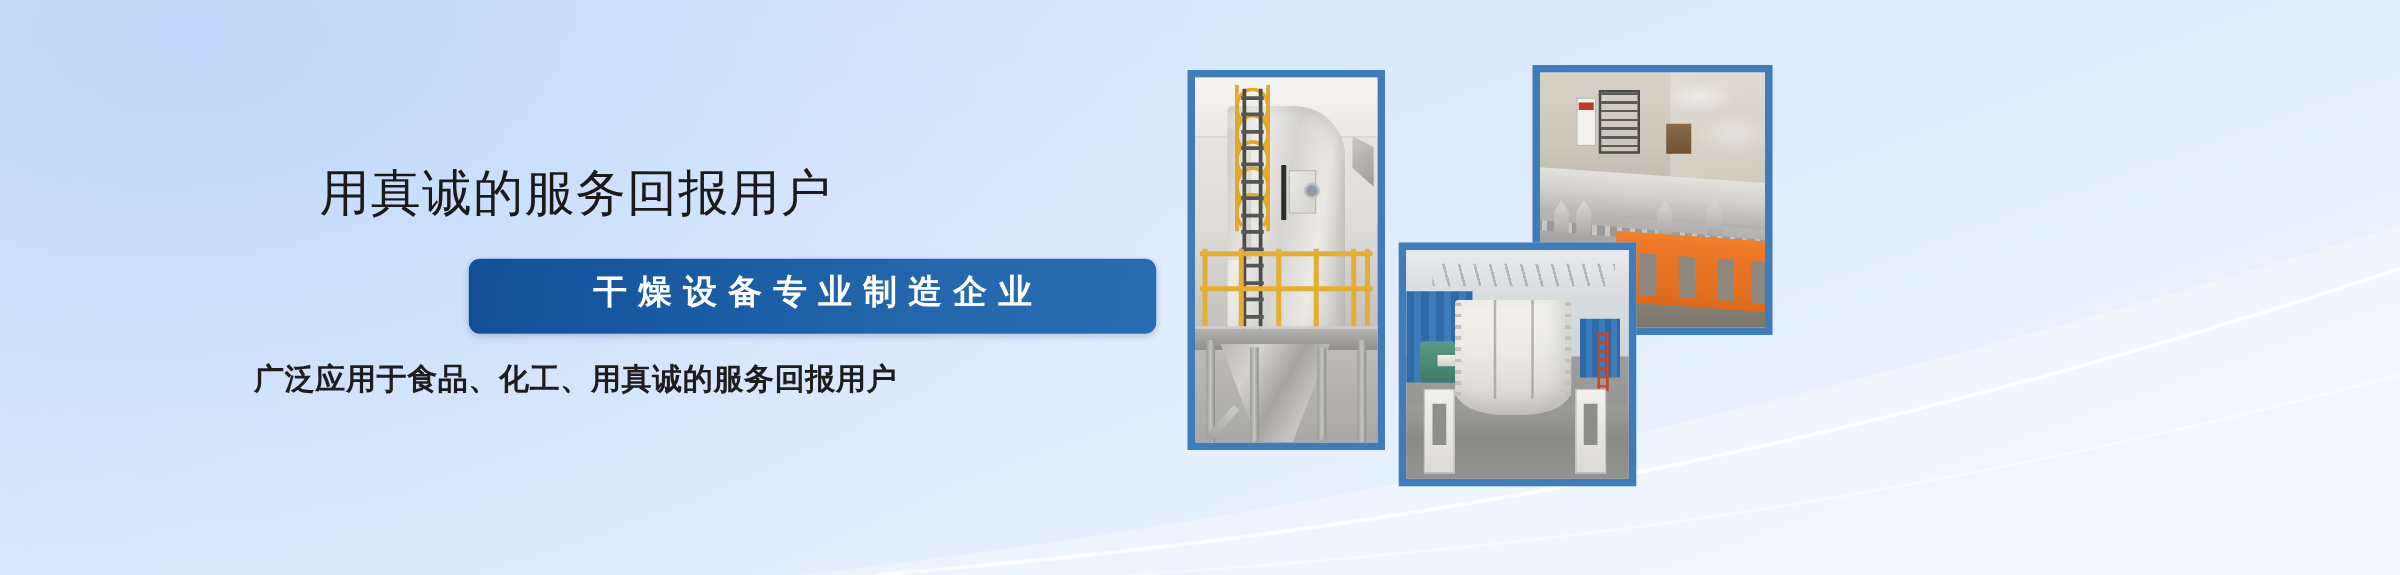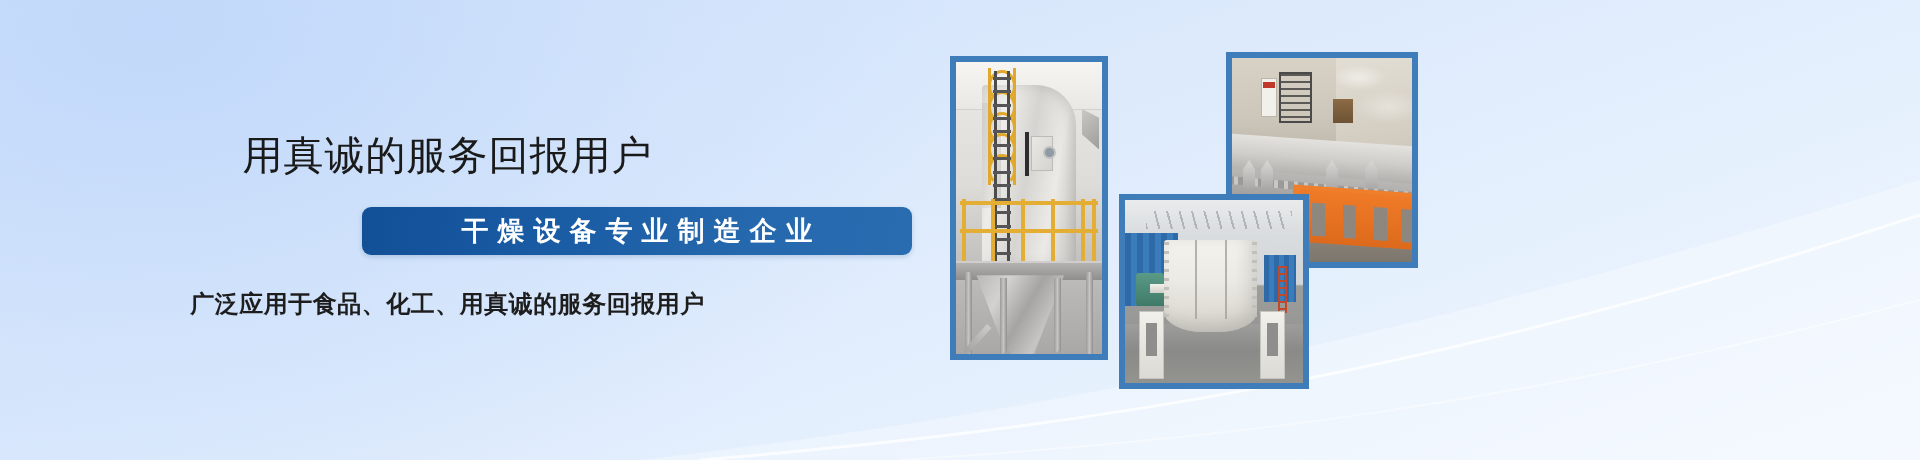--- a/index.html
+++ b/index.html
@@ -25,21 +25,21 @@
   .swoosh {
     position: absolute;
     left: 0; top: 0;
     width: 1920px; height: 460px;
     pointer-events: none;
   }
 
   
   .text-block {
     position: absolute;
-    left: 0;
+    left: 13px;
     top: 0;
     width: 940px;
     height: 460px;
   }
 
   .headline {
     position: absolute;
     left: 0;
     top: 135px;
     width: 895px;
@@ -50,24 +50,25 @@
     color: #1a1a1a;
     font-weight: 500;
     white-space: nowrap;
   }
 
   .ribbon {
     position: absolute;
     left: 362px;
     top: 207px;
     width: 550px;
-    height: 48px;
+    height: 60px;
     border-radius: 9px;
     background: linear-gradient(100deg, #124f97 0%, #1a5ca4 35%, #2568ad 70%, #2a6cb0 100%);
     box-shadow: 0 2px 5px rgba(20,70,130,0.20);
+    font-family: Liberation Mono, monospace;
   }
   .ribbon-text {
     position: absolute;
     left: 0; right: 0;
     top: 50%;
     transform: translateY(-50%);
     text-align: center;
     color: #ffffff;
     font-size: 27px;
     font-weight: 700;

